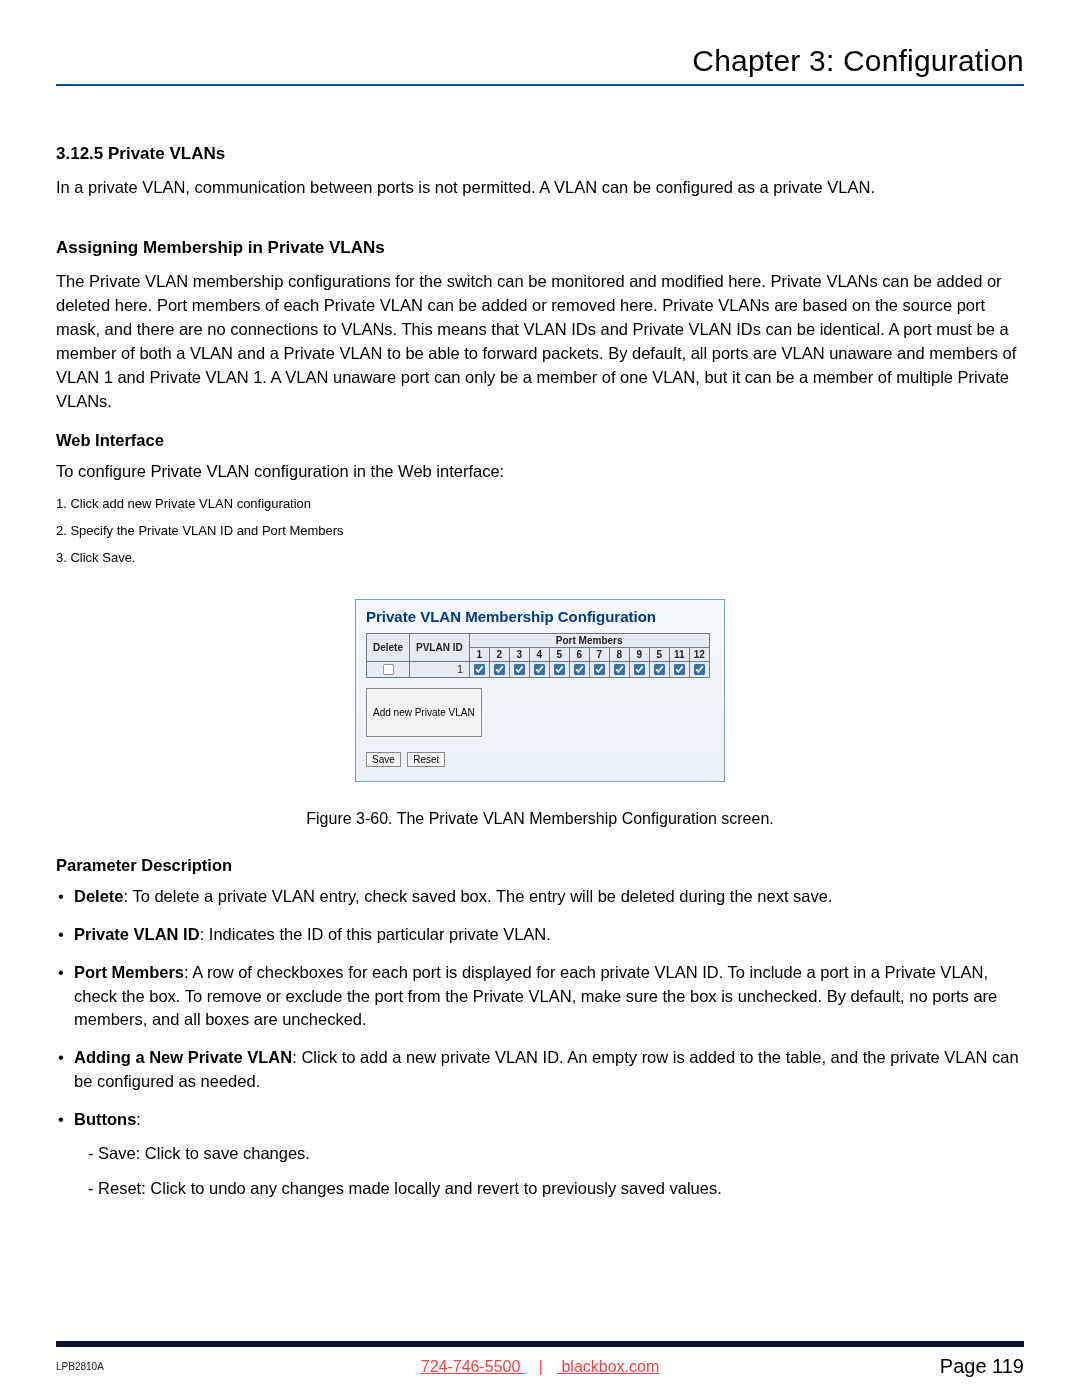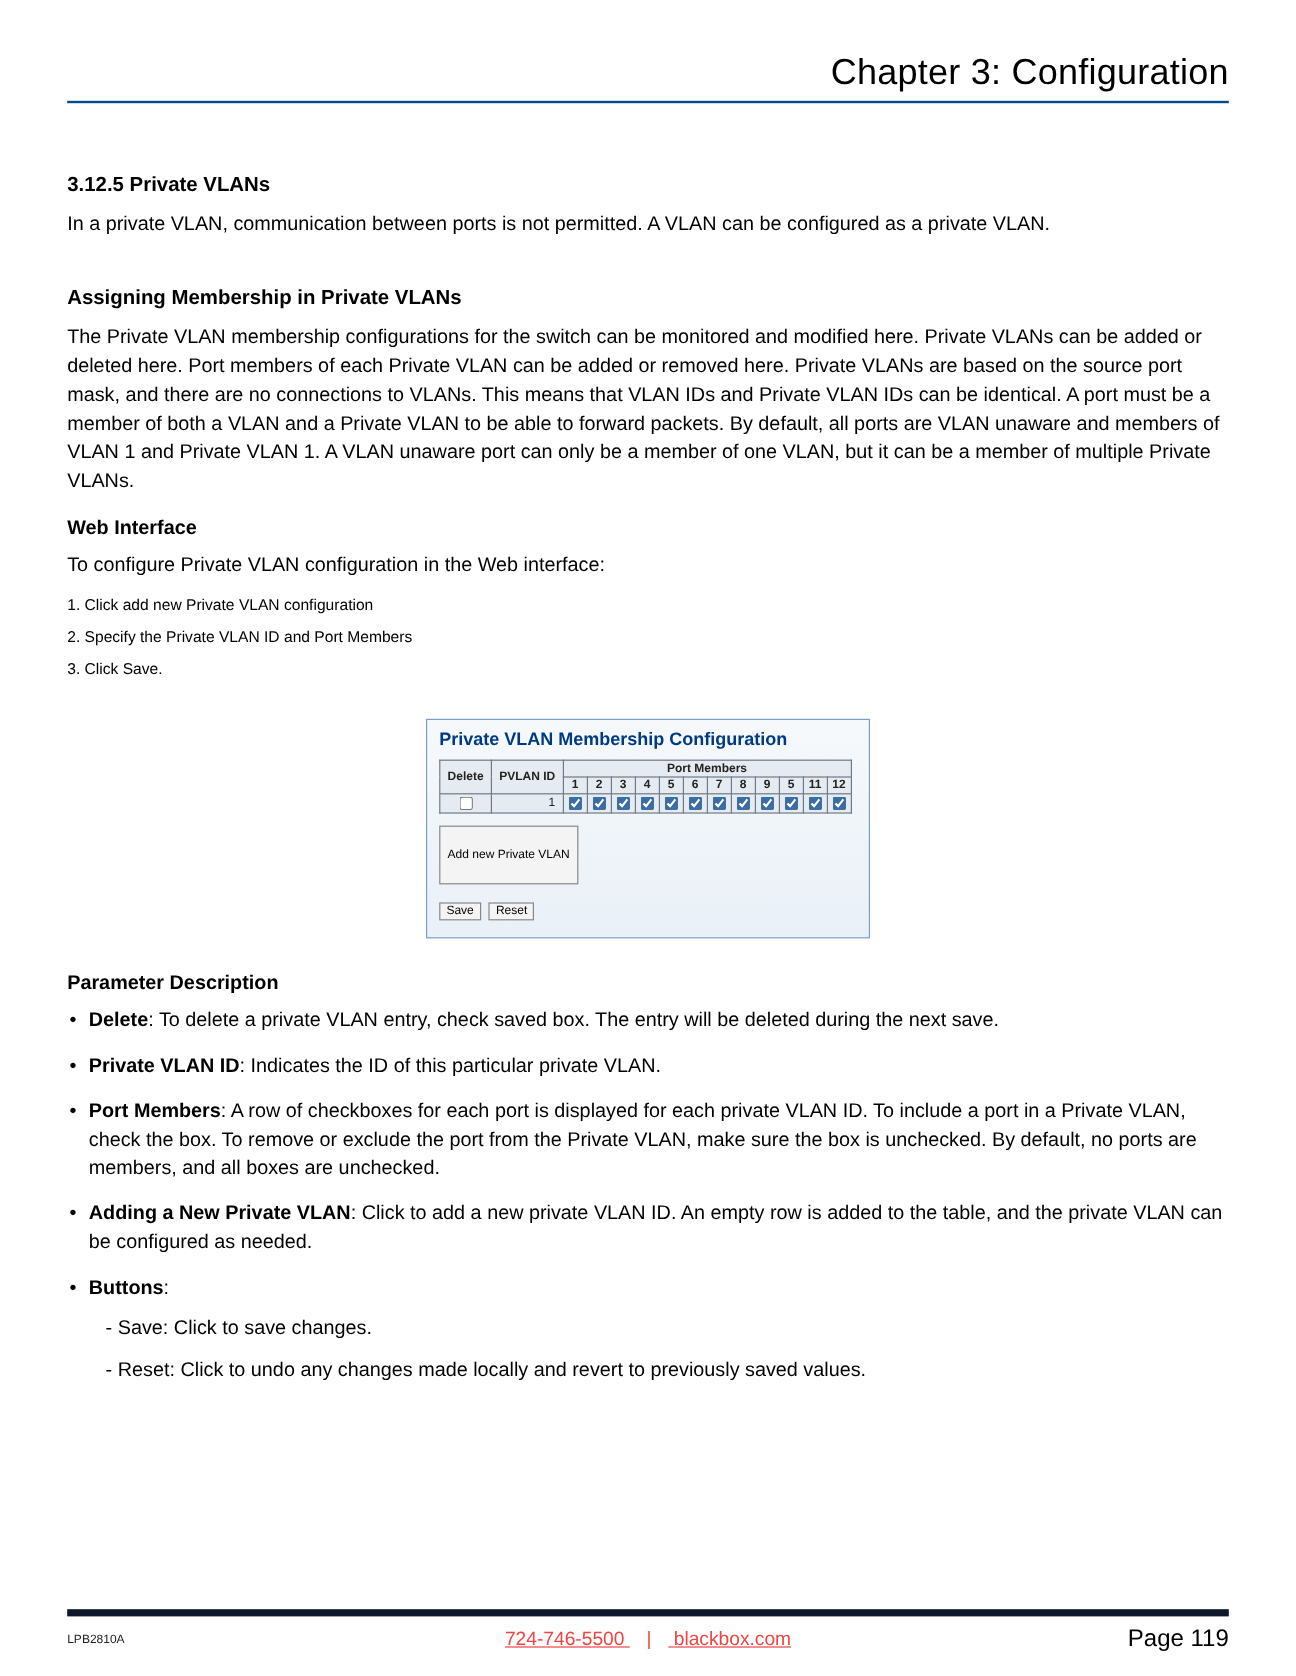--- a/index.html
+++ b/index.html
@@ -260,20 +260,21 @@
       </table>
 
     <button class="ui-small-btn">Add new Private VLAN</button>
 
     <div class="ui-btn-row">
       <button>Save</button>
       <button>Reset</button>
     </div>
   </div>
 
+  <div class="figure-caption">Figure 3-60. The Private VLAN Membership Configuration screen.</div>
 
   <h4 class="subsub">Parameter Description</h4>
   <ul class="params">
     <li>
       <span class="term">Delete</span><span>: To delete a private VLAN entry, check saved box. The entry will be deleted during the next save.</span>
     </li>
     <li>
       <span class="term">Private VLAN ID</span><span>: Indicates the ID of this particular private VLAN.</span>
     </li>
     <li>

